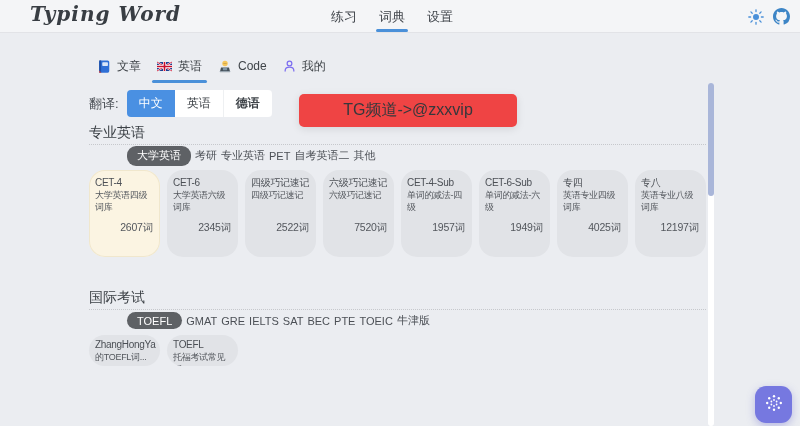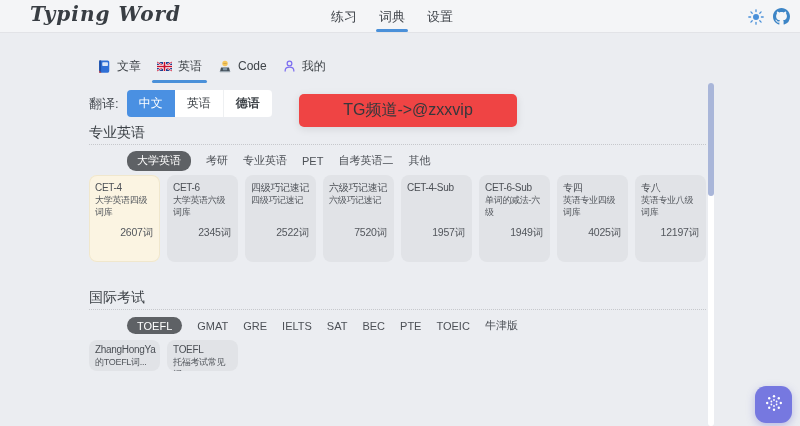--- a/index.html
+++ b/index.html
@@ -39,25 +39,25 @@
 
   
   .overlay { position:absolute; left:299px; top:94px; width:218px; height:33px; background:#ef4444;
              border-radius:5px; box-shadow:0 2px 8px rgba(0,0,0,.10); display:flex; align-items:center;
              justify-content:center; font-size:16px; color:#35383c; z-index:5; }
 
   
   .dict-section { position:absolute; left:89px; width:617px; }
   .section-title { font-size:14px; font-weight:500; color:#3c4146; line-height:20px; }
   .divider { border-top:1px dotted #c6c8cc; margin-top:2px; }
-  .chips { display:flex; align-items:center; gap:15px; margin-top:7px; height:17px;padding-left:38px; }
+  .chips { display:flex; align-items:center; gap:4px; margin-top:2px; height:17px;padding-left:38px; }
   .chip { font-size:11px; color:#4c5056; cursor:pointer; white-space:nowrap; }
   .chip.selected { background:#5e6165; color:#ffffff; border-radius:9px; padding:2.5px 10px; }
   .cards { display:flex; gap:7px; margin-top:6px; }
-  .card { position:relative; width:71px; height:87px; background:#e1e3e7; border-radius:8px;
+  .card { position:relative; width:71px; height:87px; background:#e1e3e7; border-radius:16px;
           padding:7px 5px 6px 6px; cursor:pointer; overflow:hidden; }
   .card.selected { background:#fbf4e2; box-shadow:0 0 0 1px #f0e7cd inset; }
   .card.short { height:31px; padding-top:4px; }
   .card-name { font-size:10px; color:#4b4f55; line-height:12px; letter-spacing:-.3px; }
   .card-desc { font-size:9px; color:#53575d; line-height:12px; letter-spacing:-.3px; }
   .card-count { position:absolute; right:7px; bottom:22px; font-size:10.5px; color:#53575d; letter-spacing:-.2px; }
 
   #section-china { top:122px; }
   #section-intl  { top:287px; }
 
@@ -194,20 +194,21 @@
           <div class="card-desc">四级巧记速记</div>
           <div class="card-count">2522词</div>
         </div>
         <div class="card">
           <div class="card-name">六级巧记速记</div>
           <div class="card-desc">六级巧记速记</div>
           <div class="card-count">7520词</div>
         </div>
         <div class="card">
           <div class="card-name">CET-4-Sub</div>
+          <div class="card-desc">单词的减法-四级</div>
           <div class="card-count">1957词</div>
         </div>
         <div class="card">
           <div class="card-name">CET-6-Sub</div>
           <div class="card-desc">单词的减法-六级</div>
           <div class="card-count">1949词</div>
         </div>
         <div class="card">
           <div class="card-name">专四</div>
           <div class="card-desc">英语专业四级词库</div>

